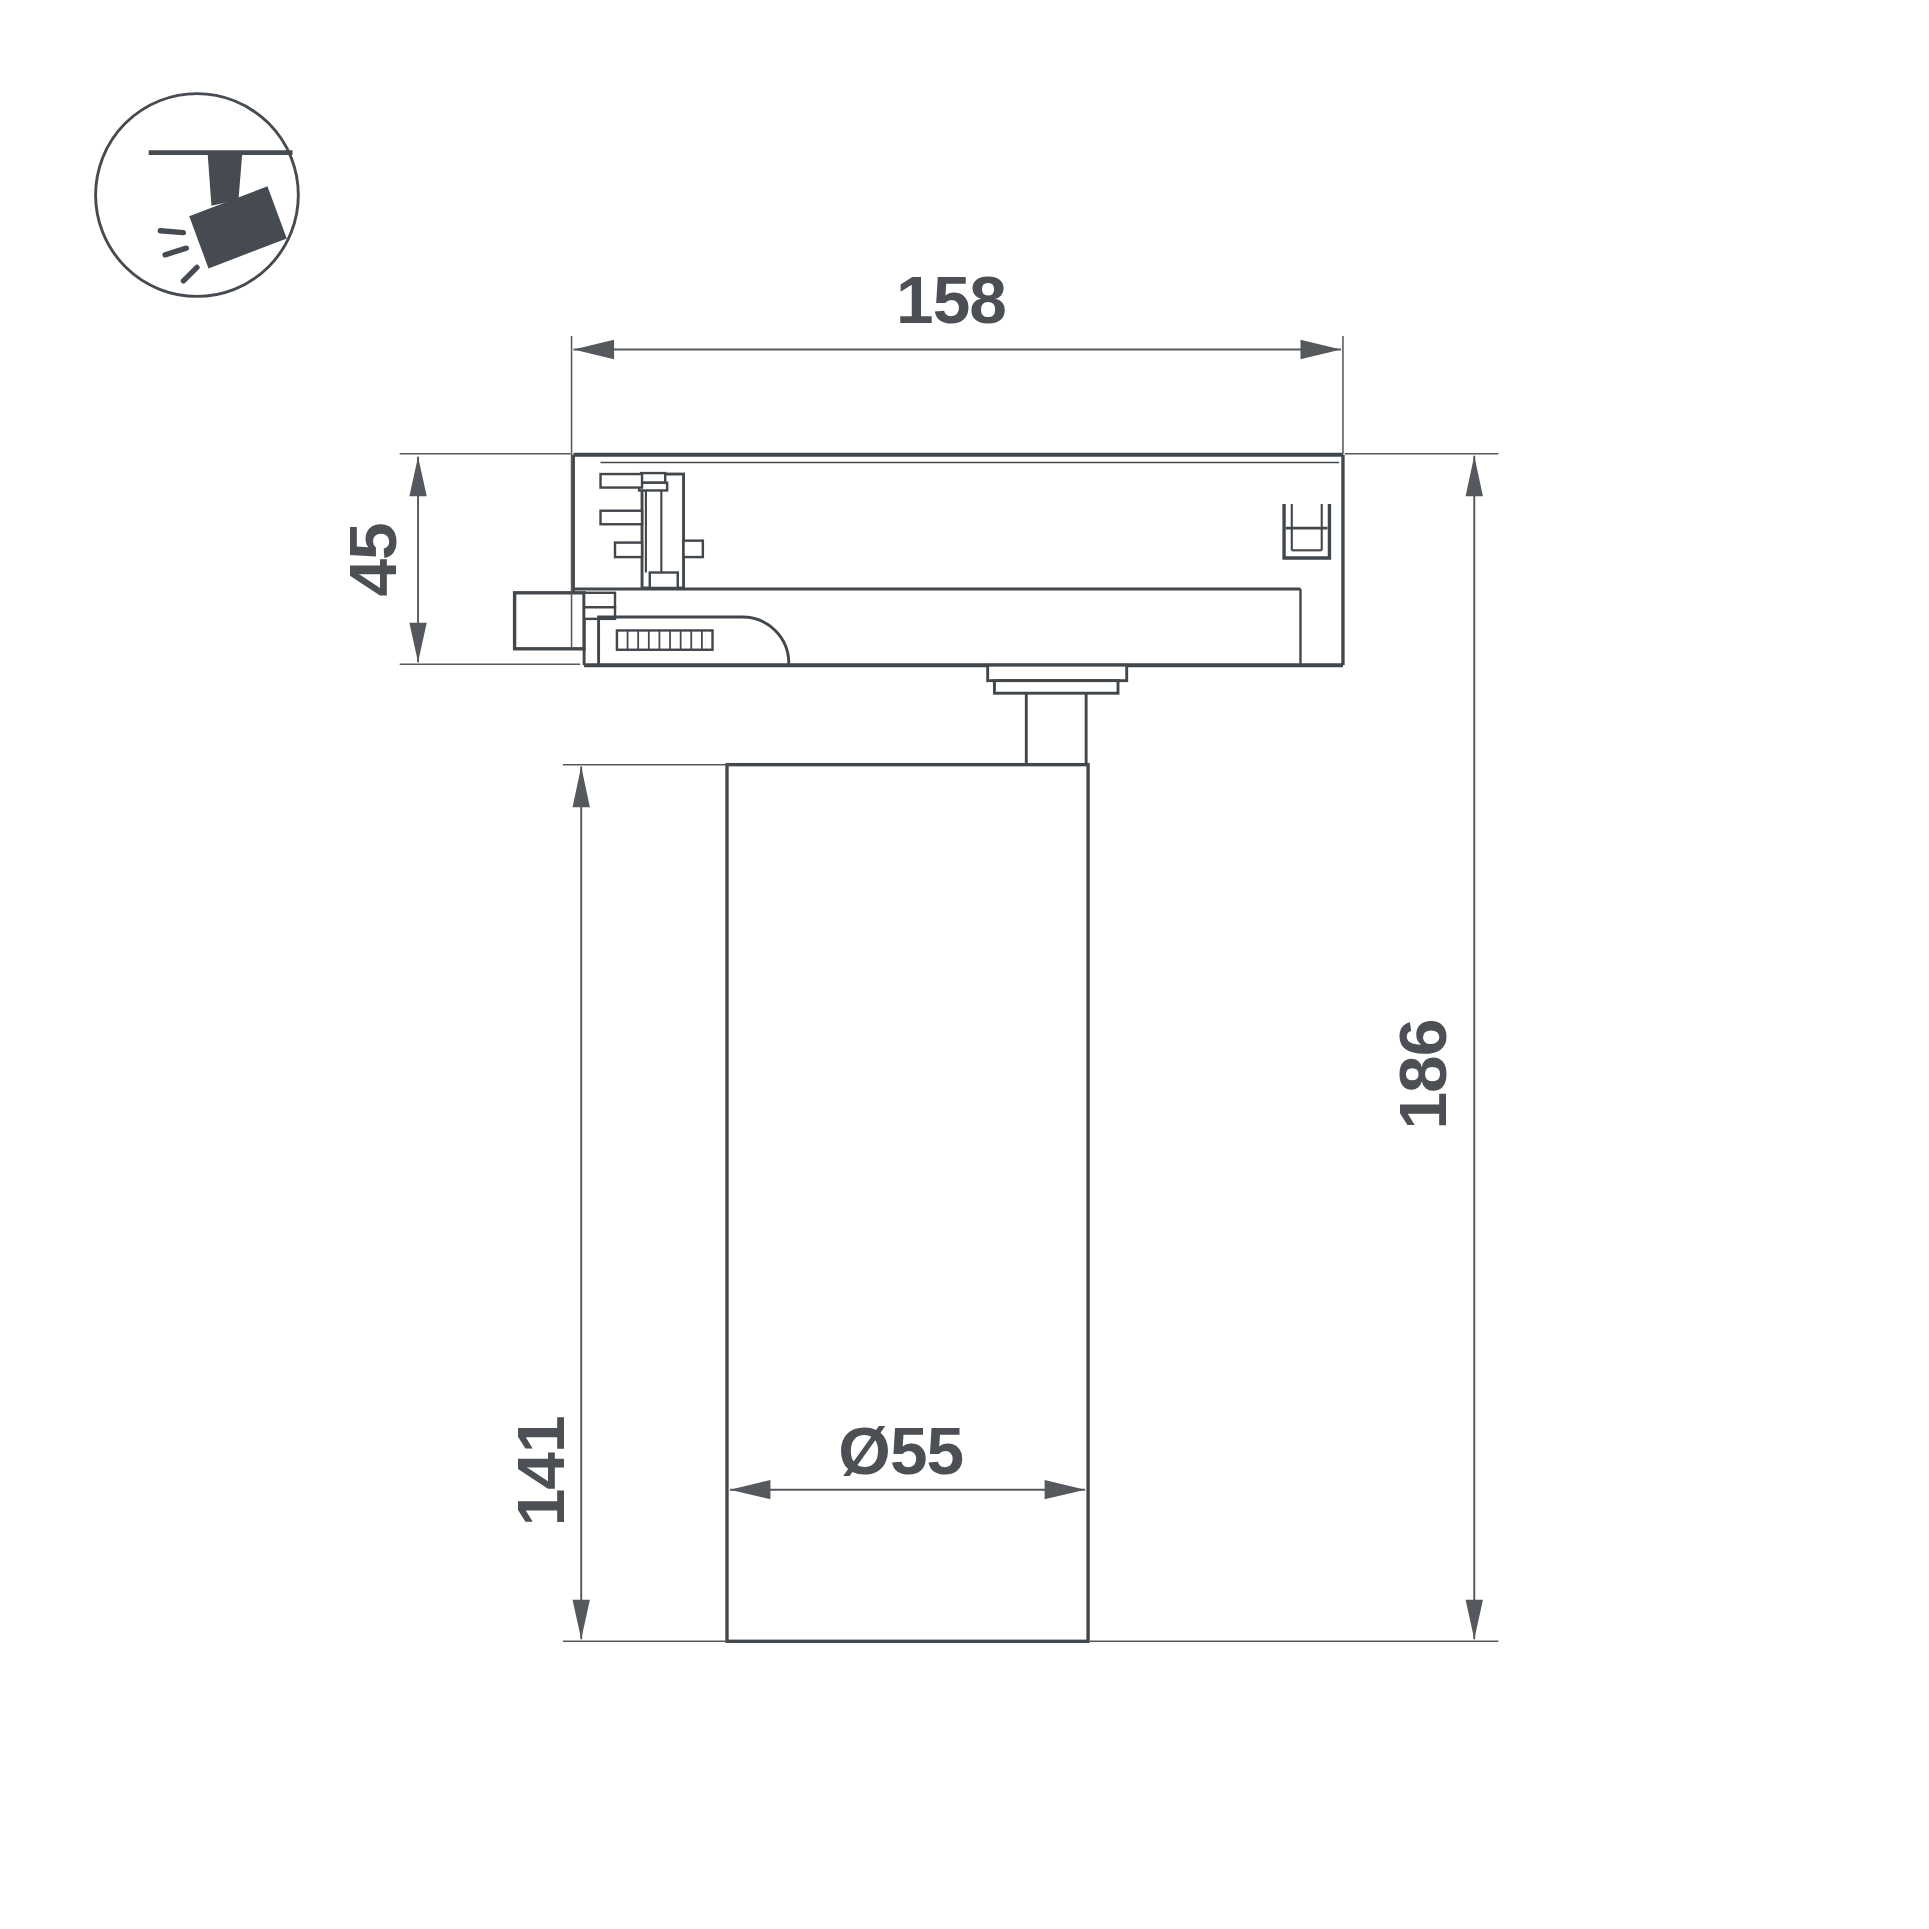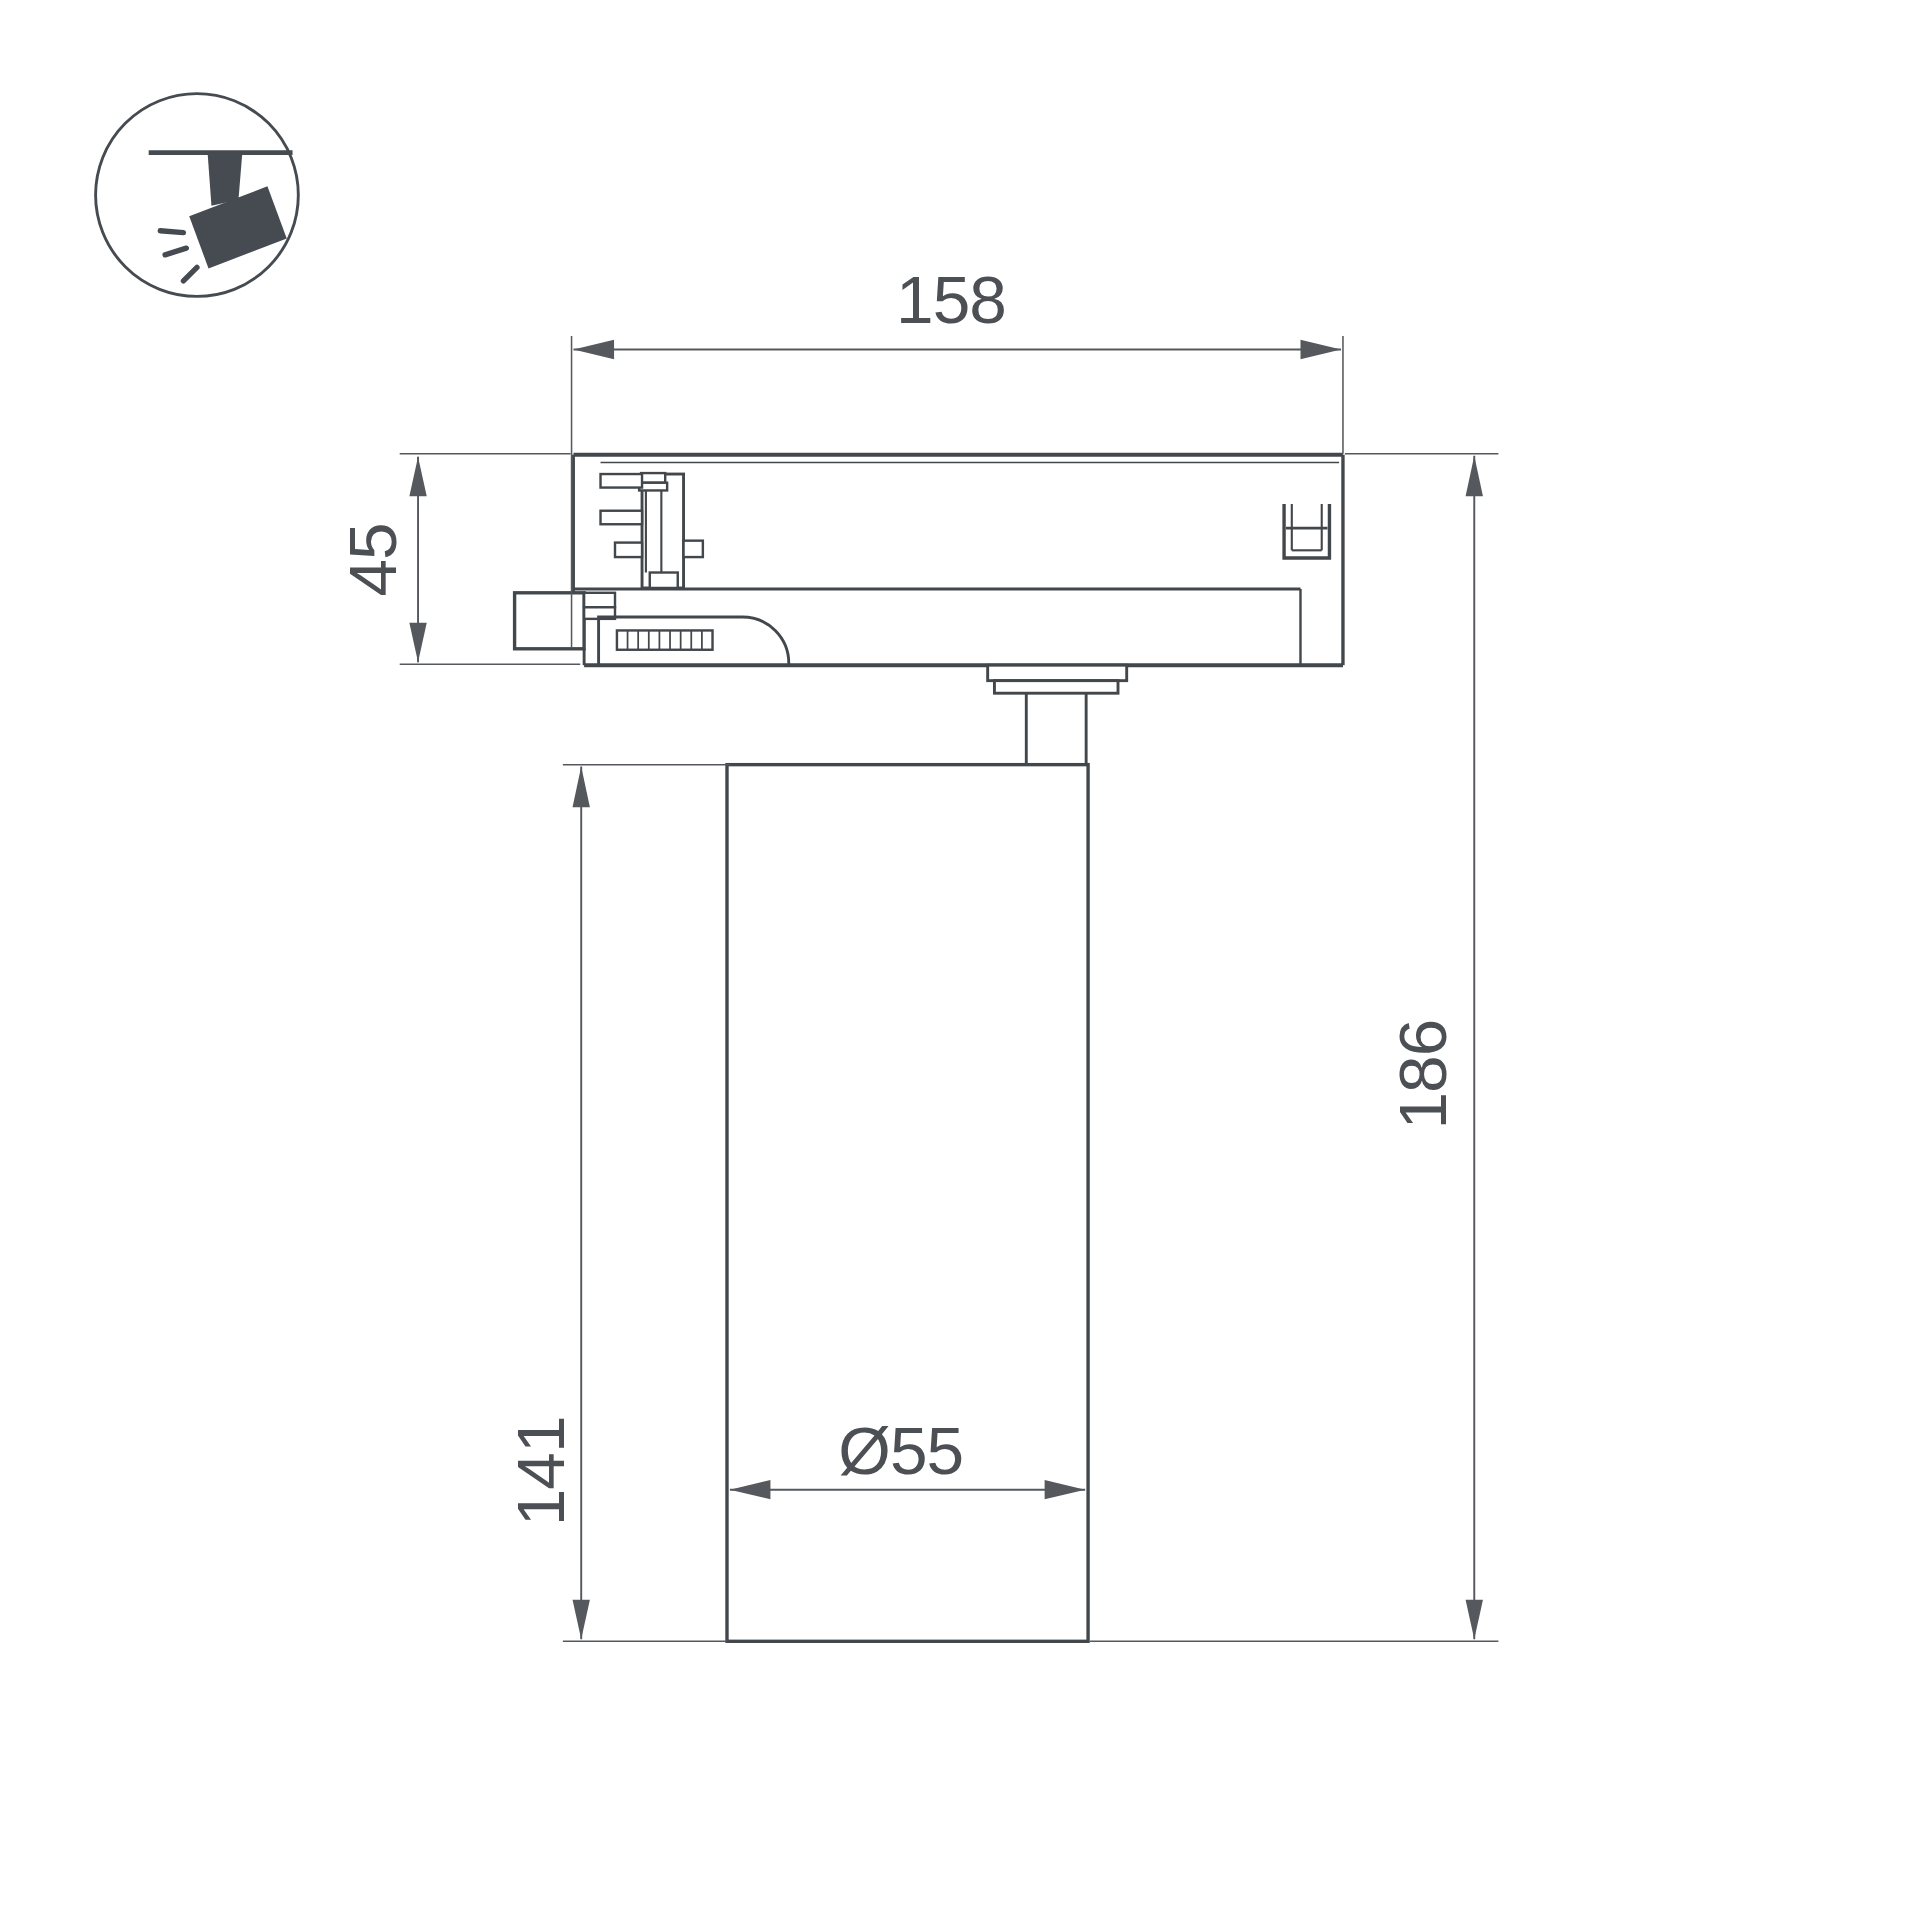--- a/index.html
+++ b/index.html
@@ -3,21 +3,21 @@
 <meta charset="utf-8">
 <style>
   :root{
     --outline:#42474c;
     --dimension:#55595d;
     --text:#4c5054;
     --icon:#454b51;
     --background:#ffffff;
   }
   html,body{margin:0;padding:0;background:var(--background);}
-  .canvas{width:1929px;height:1845px;background:var(--background);}
+  .canvas{width:1929px;height:1845px;background:var(--background);font-weight:bold;}
   svg{display:block;}
   .ol{stroke:var(--outline);fill:none;stroke-linecap:butt;}
   .olw{stroke:var(--outline);fill:#ffffff;}
   .dim{stroke:var(--dimension);fill:none;}
   .arrow{fill:var(--dimension);stroke:none;}
   .dimtext{
     font-family:"Liberation Sans","DejaVu Sans",sans-serif;
     font-size:70px;
     letter-spacing:-1px;
     fill:var(--text);

